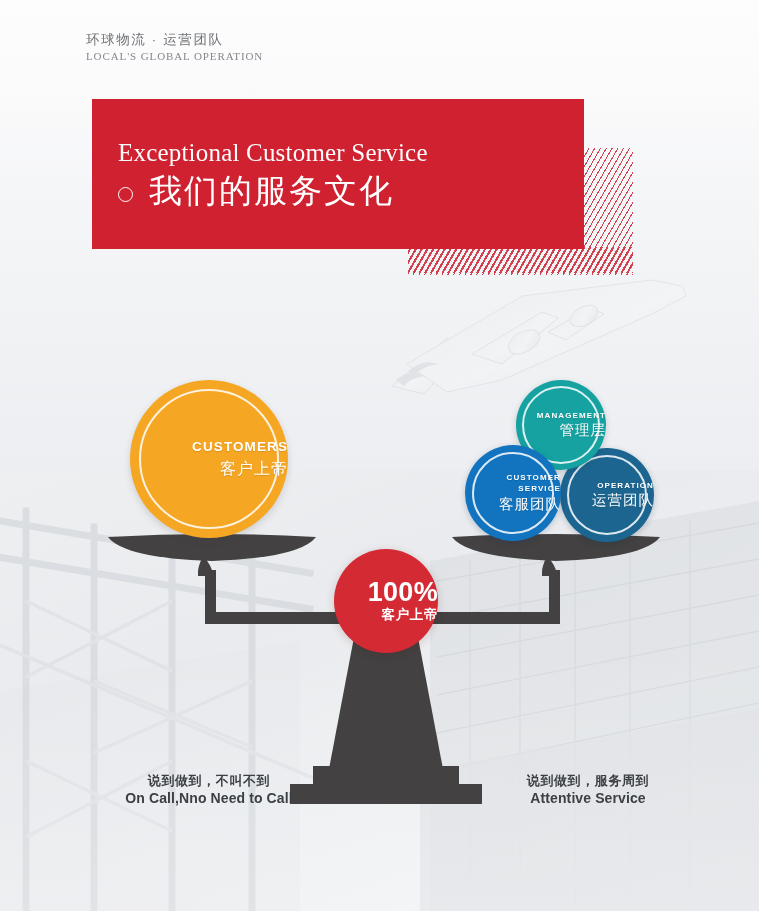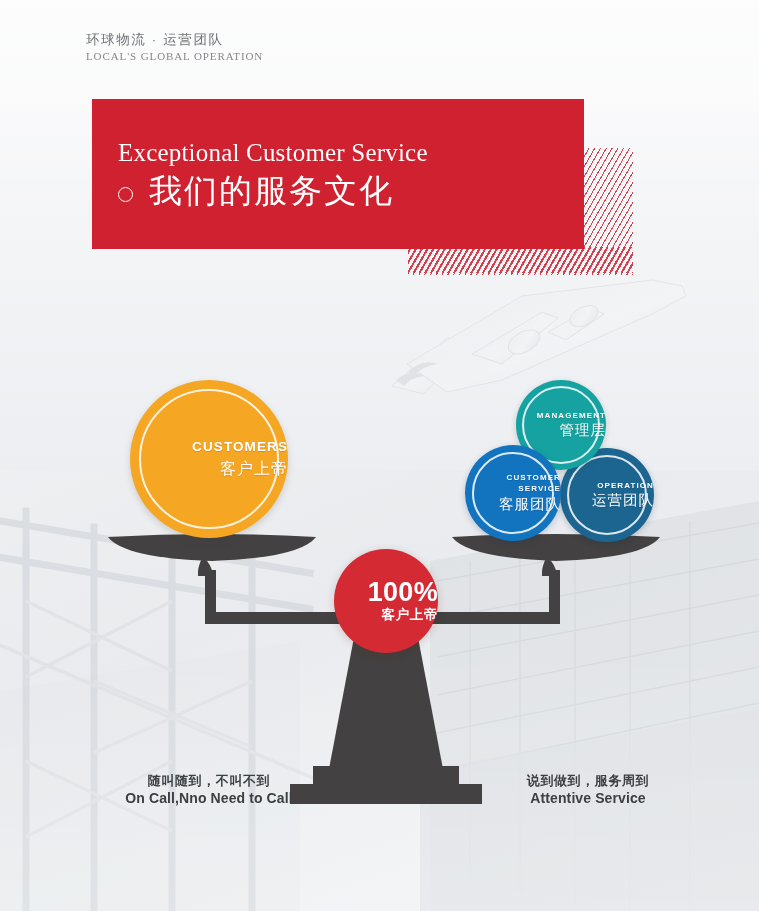--- a/index.html
+++ b/index.html
@@ -275,21 +275,21 @@
     <span class="lbl-en">OPERATION</span>
     <span class="lbl-cn">运营团队</span>
   </div>
 
   <div class="circ" id="c-satisfaction">
     <span class="pct">100%</span>
     <span class="sub">客户上帝</span>
   </div>
 
   <div class="caption" id="cap-left">
-    <div class="cn">随叫随到，不叫不到</div>
+    <div class="cn">说到做到，不叫不到</div>
     <div class="en">On Call,Nno Need to Call</div>
   </div>
 
   <div class="caption" id="cap-right">
     <div class="cn">说到做到，服务周到</div>
     <div class="en">Attentive Service</div>
   </div>
 
 </div>
 

